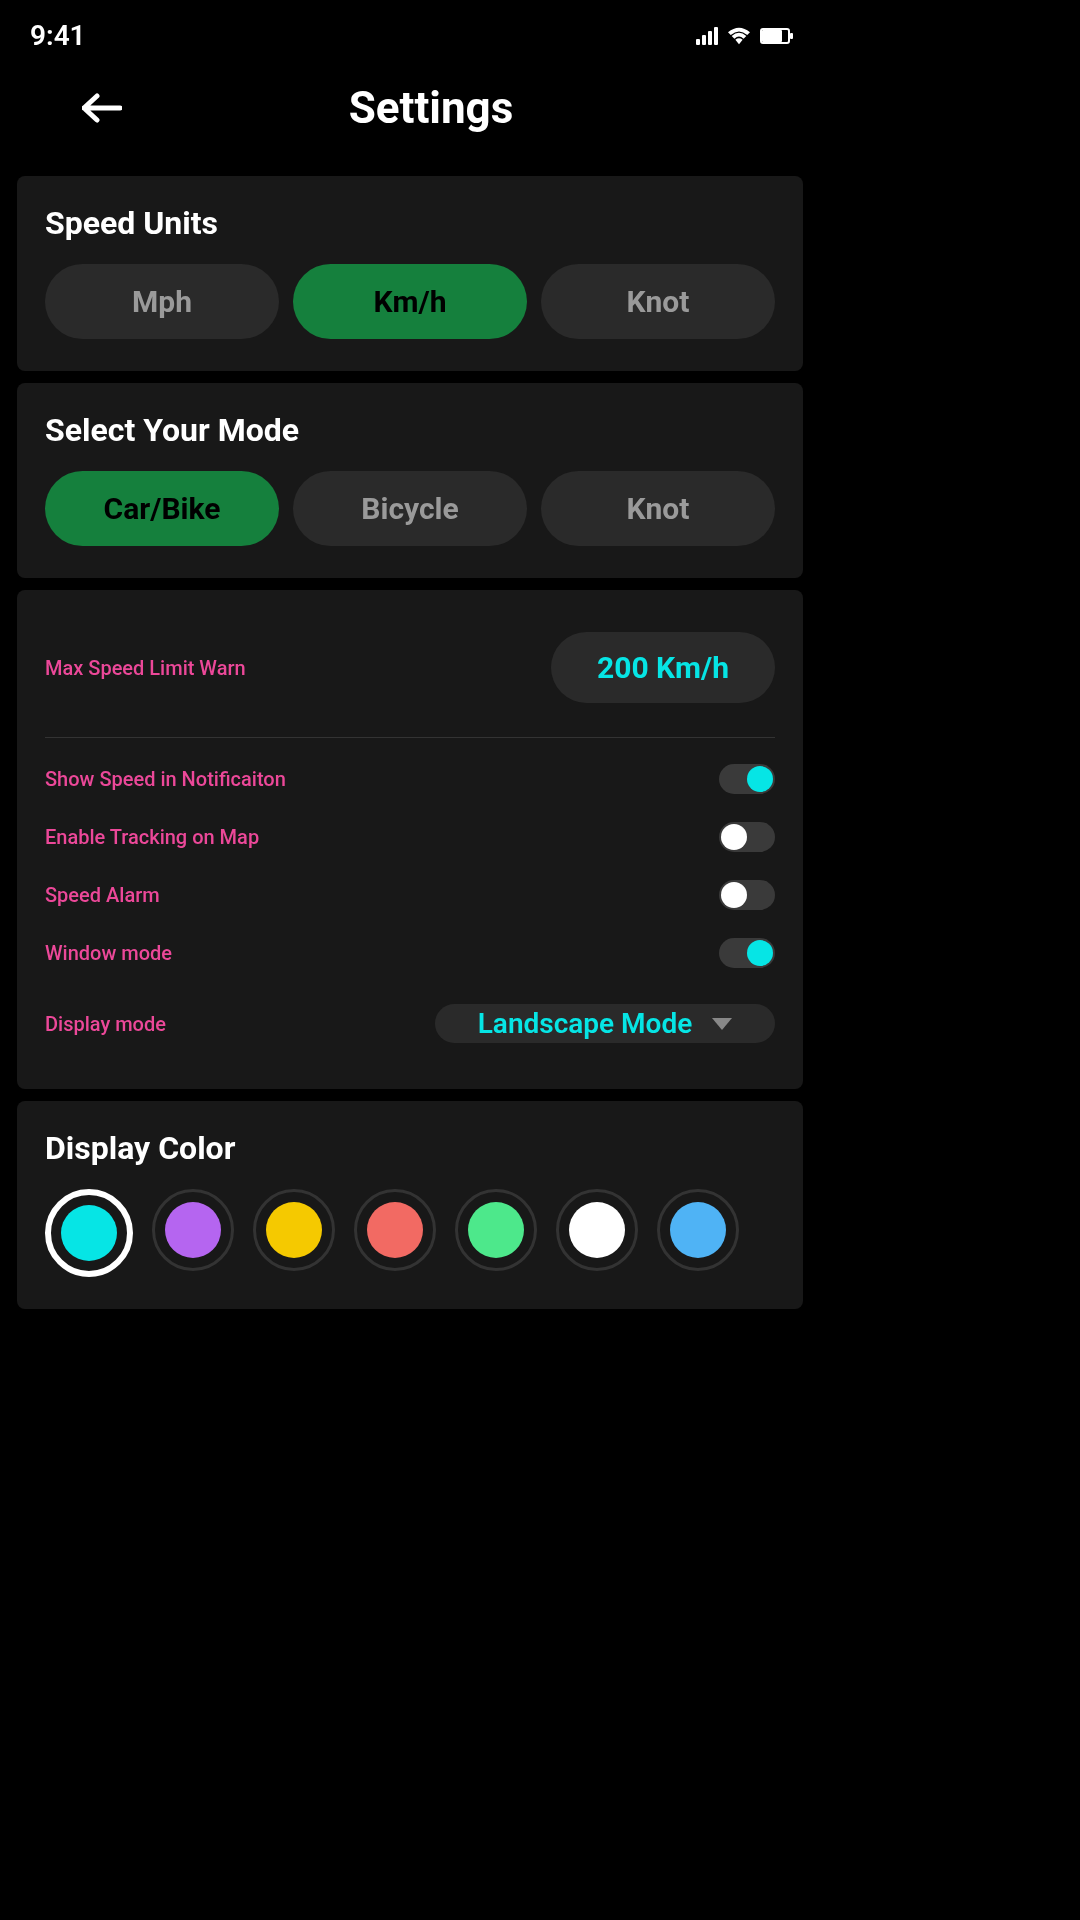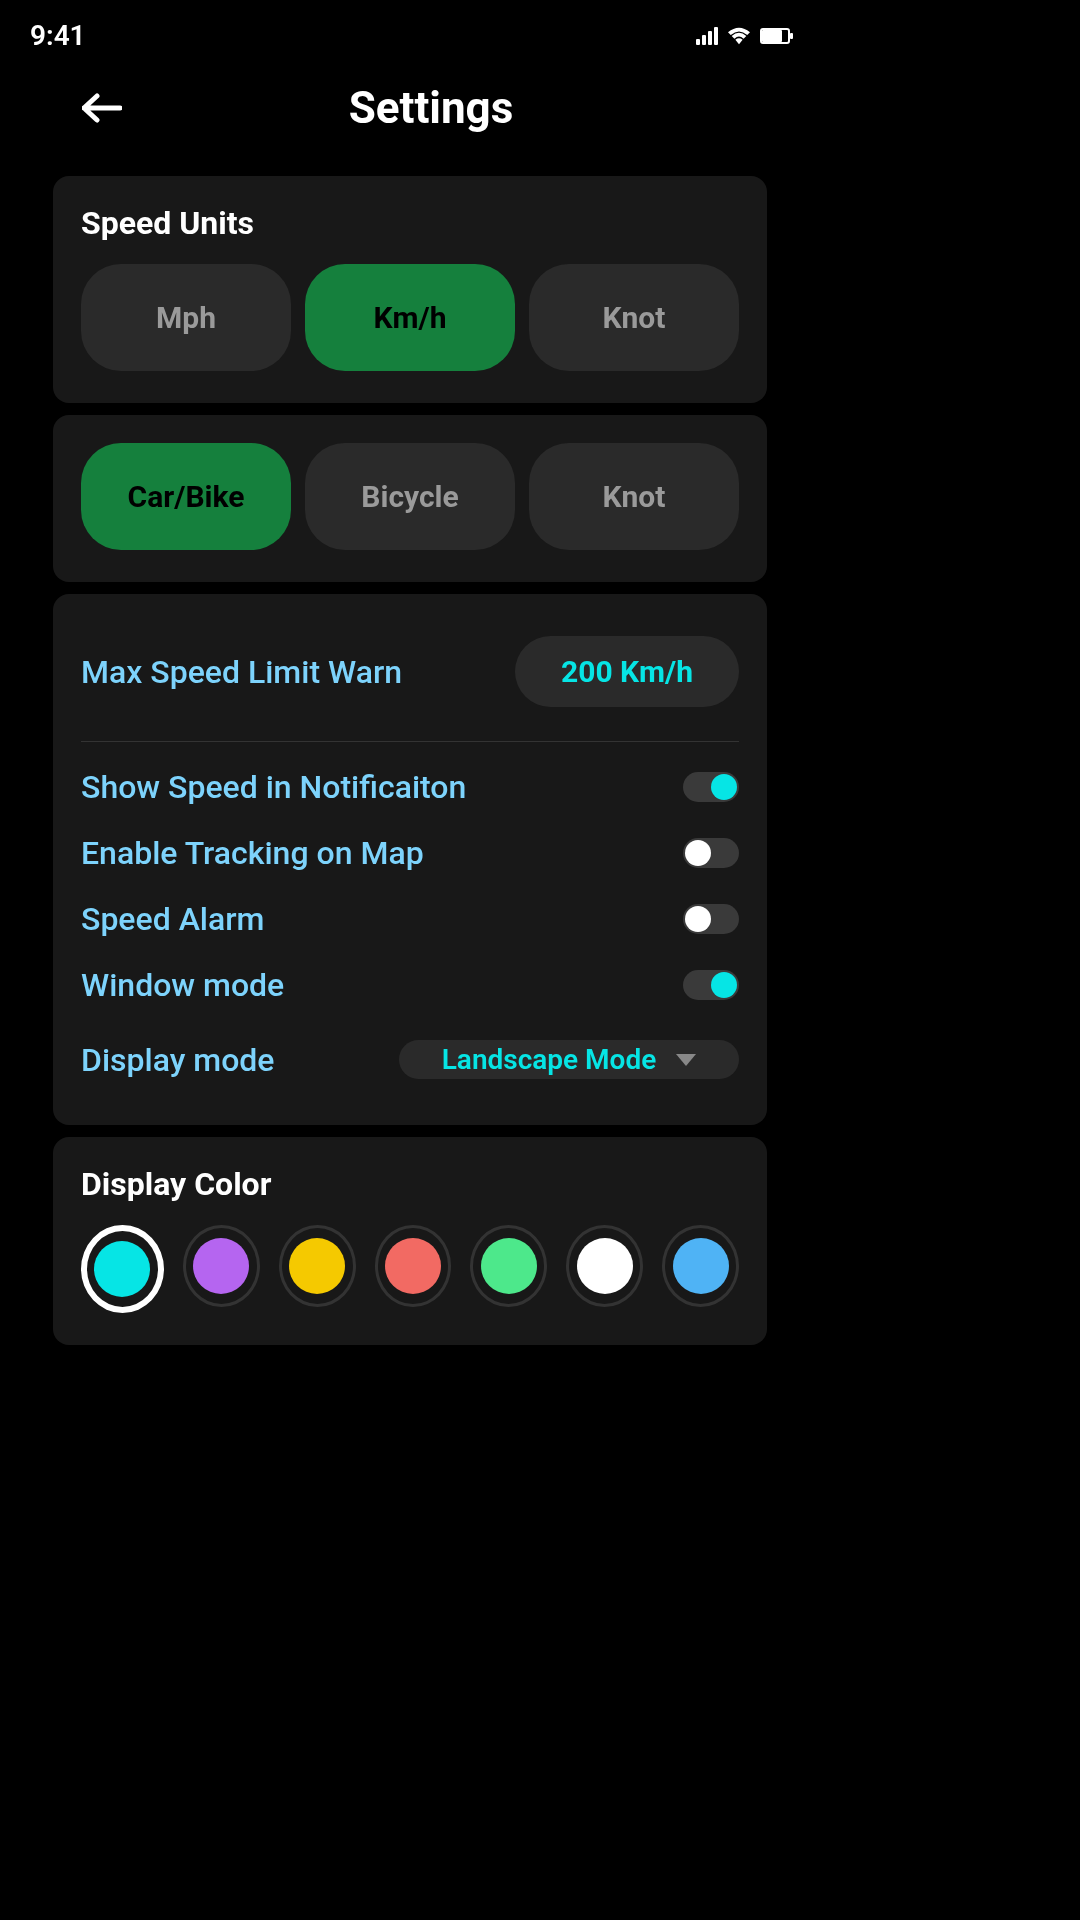--- a/index.html
+++ b/index.html
@@ -42,57 +42,57 @@
       font-weight: bold;
     }
     .header-title {
       flex: 1;
       text-align: center;
       font-size: 44px;
       font-weight: 700;
     }
     .card {
       background: #181818;
-      border-radius: 16px;
-      margin: 12px 53px;
+      border-radius: 8px;
+      margin: 12px 17px;
       padding: 28px 28px 32px 28px;
     }
     .section-title {
       font-size: 32px;
       font-weight: 700;
       margin-bottom: 22px;
     }
     .pill-row {
       display: flex;
       gap: 14px;
     }
     .pill {
       flex: 1;
       background: #2a2a2a;
       color: #9a9a9a;
       border-radius: 40px;
-      padding: 36px 0;
+      padding: 20px 0;
       text-align: center;
       font-size: 30px;
       font-weight: 700;
     }
     .pill.active {
       background: #15803d;
       color: #000;
     }
     .setting-row {
       display: flex;
       justify-content: space-between;
       align-items: center;
       padding: 14px 0;
     }
     .setting-label {
-      font-size: 32px;
+      font-size: 20px;
       font-weight: 500;
-      color: #7dd3fc;
+      color: #ec4899;
     }
     .speed-value-pill {
       background: #2a2a2a;
       color: #06e5e5;
       font-size: 30px;
       font-weight: 700;
       padding: 18px 46px;
       border-radius: 40px;
     }
     .divider {
@@ -243,20 +243,21 @@
 <div class="card">
   <div class="section-title">Speed Units</div>
   <div class="pill-row">
     <div class="pill">Mph</div>
     <div class="pill active">Km/h</div>
     <div class="pill">Knot</div>
   </div>
 </div>
 
 <div class="card">
+  <div class="section-title">Select Your Mode</div>
   <div class="pill-row">
     <div class="pill active">Car/Bike</div>
     <div class="pill">Bicycle</div>
     <div class="pill">Knot</div>
   </div>
 </div>
 
 <div class="card">
   <div class="setting-row">
     <div class="setting-label">Max Speed Limit Warn</div>

